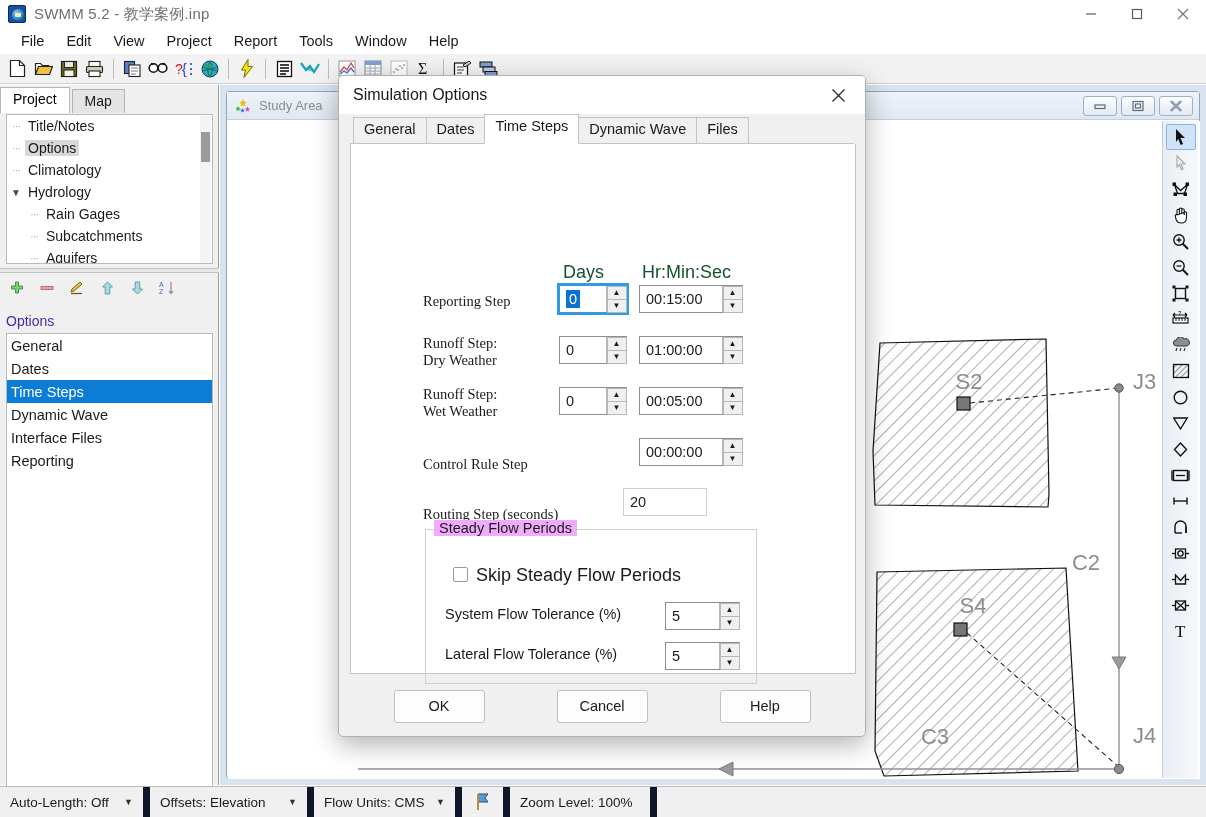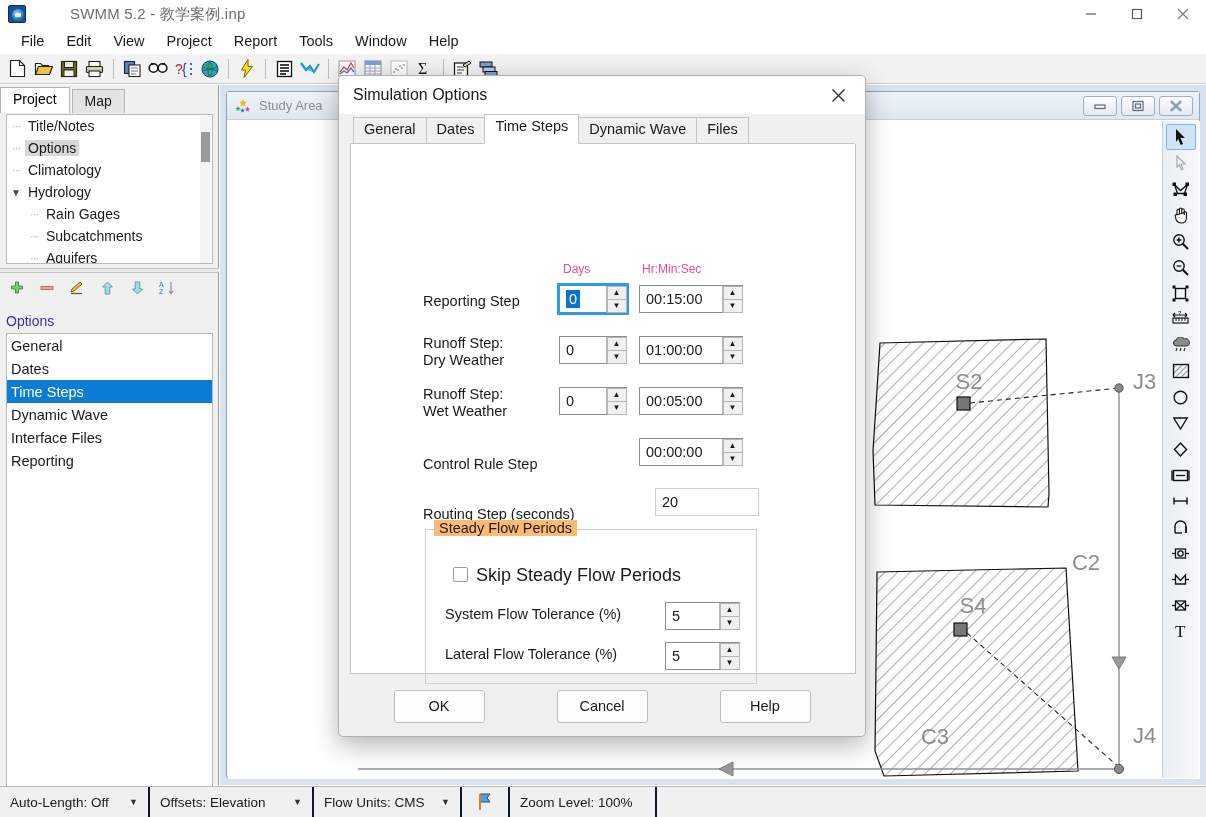--- a/index.html
+++ b/index.html
@@ -26,21 +26,21 @@
     position:relative; flex:none;
   }
   #app-icon:before{
     content:""; position:absolute; left:3px; top:3px; width:12px; height:12px;
     border-radius:50%; background:radial-gradient(circle at 40% 35%,#8fd3f4 0%,#1f7fc4 60%,#0b3f78 100%);
   }
   #app-icon:after{
     content:""; position:absolute; left:6px; top:7px; width:6px; height:4px;
     background:#ffe9a8; border-radius:1px;
   }
-  #title-text { font-size:15px; color:#6e6e6e; letter-spacing:.2px;margin-left:36px; }
+  #title-text { font-size:15px; color:#6e6e6e; letter-spacing:.2px; }
   #win-buttons { margin-left:auto; display:flex; height:28px; }
   .win-btn {
     width:46px; height:28px; display:flex; align-items:center; justify-content:center;
     color:#5a5a5a; font-size:13px; background:transparent;
   }
   .win-btn svg { display:block; }
 
   
   #menubar {
     position:absolute; left:0; top:28px; width:1206px; height:26px;
@@ -137,21 +137,21 @@
   .mt.active { background:#cfe3f7; border:1px solid #88b4e0; border-radius:2px; }
 
   
   #statusbar {
     position:absolute; left:0; top:786px; width:1206px; height:31px;
     background:#f0f0f0; border-top:1px solid #b9b9b9;
     display:flex; align-items:center;
   }
   .sb-cell {
     height:31px; display:flex; align-items:center; padding:0 10px;
-    border-right:2px solid #0f172a; font-size:13.5px; color:#1a1a1a; gap:8px;
+    border-right:7px solid #0f172a; font-size:13.5px; color:#1a1a1a; gap:8px;
   }
   .sb-caret { font-size:9px; color:#333; }
 
   
   #dialog {
     position:absolute; left:338px; top:75px; width:528px; height:662px;
     background:#f0f0f0; border:1px solid #b0b0b0; border-radius:5px;
     box-shadow:0 8px 26px rgba(0,0,0,.30);
     overflow:hidden;
   }
@@ -184,22 +184,22 @@
   #dlg-footer {
     position:absolute; left:0; bottom:0; width:100%; height:60px;
     display:flex; align-items:center; justify-content:center; gap:72px;
   }
   .dbtn {
     width:91px; height:33px; background:#fdfdfd; border:1px solid #c0c0c0; border-radius:3px;
     display:flex; align-items:center; justify-content:center; font-size:14.5px;
   }
 
   
-  .col-head { position:absolute; font-size:12px; color:#ec4899; }
-  .frow-label { position:absolute; font-size:14.5px; color:#1a1a1a; line-height:17px; }
+  .col-head { position:absolute; font-size:18px; color:#14532d; }
+  .frow-label { position:absolute; font-size:14.5px; color:#1a1a1a; line-height:17px;font-family:Liberation Serif, serif; }
 
   .spin { position:absolute; display:flex; border:1px solid #8d8d8d; background:#ffffff; height:28px; }
   .spin.focused { outline:2px solid #2e9be6; outline-offset:0px; border-color:#2e9be6; }
   .spin .val { flex:1; display:flex; align-items:center; padding-left:6px; font-size:14.5px; }
   .spin .val.selected span { background:#0b72d0; color:#ffffff; padding:1px 3px; }
   .spin .arrows {
     width:20px; border-left:1px solid #b7b7b7; display:flex; flex-direction:column;
   }
   .spin .arrows i {
     flex:1; background:#f0f0f0; border:1px solid #b7b7b7; margin:-0.5px;
@@ -209,21 +209,21 @@
   .plain {
     position:absolute; height:28px; border:1px solid #cfcfcf; background:#ffffff;
     display:flex; align-items:center; padding-left:6px; font-size:14.5px;
   }
 
   #groupbox {
     position:absolute; left:74px; top:385px; width:332px; height:155px;
     border:1px solid #cfcfcf;
   }
   #gb-legend {
-    position:absolute; left:8px; top:-10px; background:#fdba74; padding:0 5px;
+    position:absolute; left:8px; top:-10px; background:#f0abfc; padding:0 5px;
     font-size:14.5px; color:#1a1a1a;
   }
   .chk-box {
     position:absolute; width:15px; height:15px; border:1px solid #9a9a9a; background:#ffffff; border-radius:2px;
   }
 </style>
 </head>
 <body>
 
 <div id="titlebar">
@@ -797,21 +797,21 @@
     <div class="frow-label" style="left:72px; top:312px;">Control Rule Step</div>
     <div class="spin" style="left:288px; top:294px; width:104px;">
       <div class="val">00:00:00</div>
       <div class="arrows">
           <i>▲</i>
           <i>▼</i>
         </div>
     </div>
 
     <div class="frow-label" style="left:72px; top:362px;">Routing Step (seconds)</div>
-    <div class="plain" style="left:304px; top:344px; width:104px;">20</div>
+    <div class="plain" style="left:272px; top:344px; width:84px;">20</div>
 
     <div id="groupbox">
       <div id="gb-legend">Steady Flow Periods</div>
 
       <div class="chk-box" style="left:27px; top:37px;"></div>
       <div style="position:absolute; left:50px; top:35px; font-size:18px;">Skip Steady Flow Periods</div>
 
       <div style="position:absolute; left:19px; top:76px; font-size:14.5px;">System Flow Tolerance (%)</div>
       <div class="spin" style="left:239px; top:72px; width:75px;">
         <div class="val">5</div>

